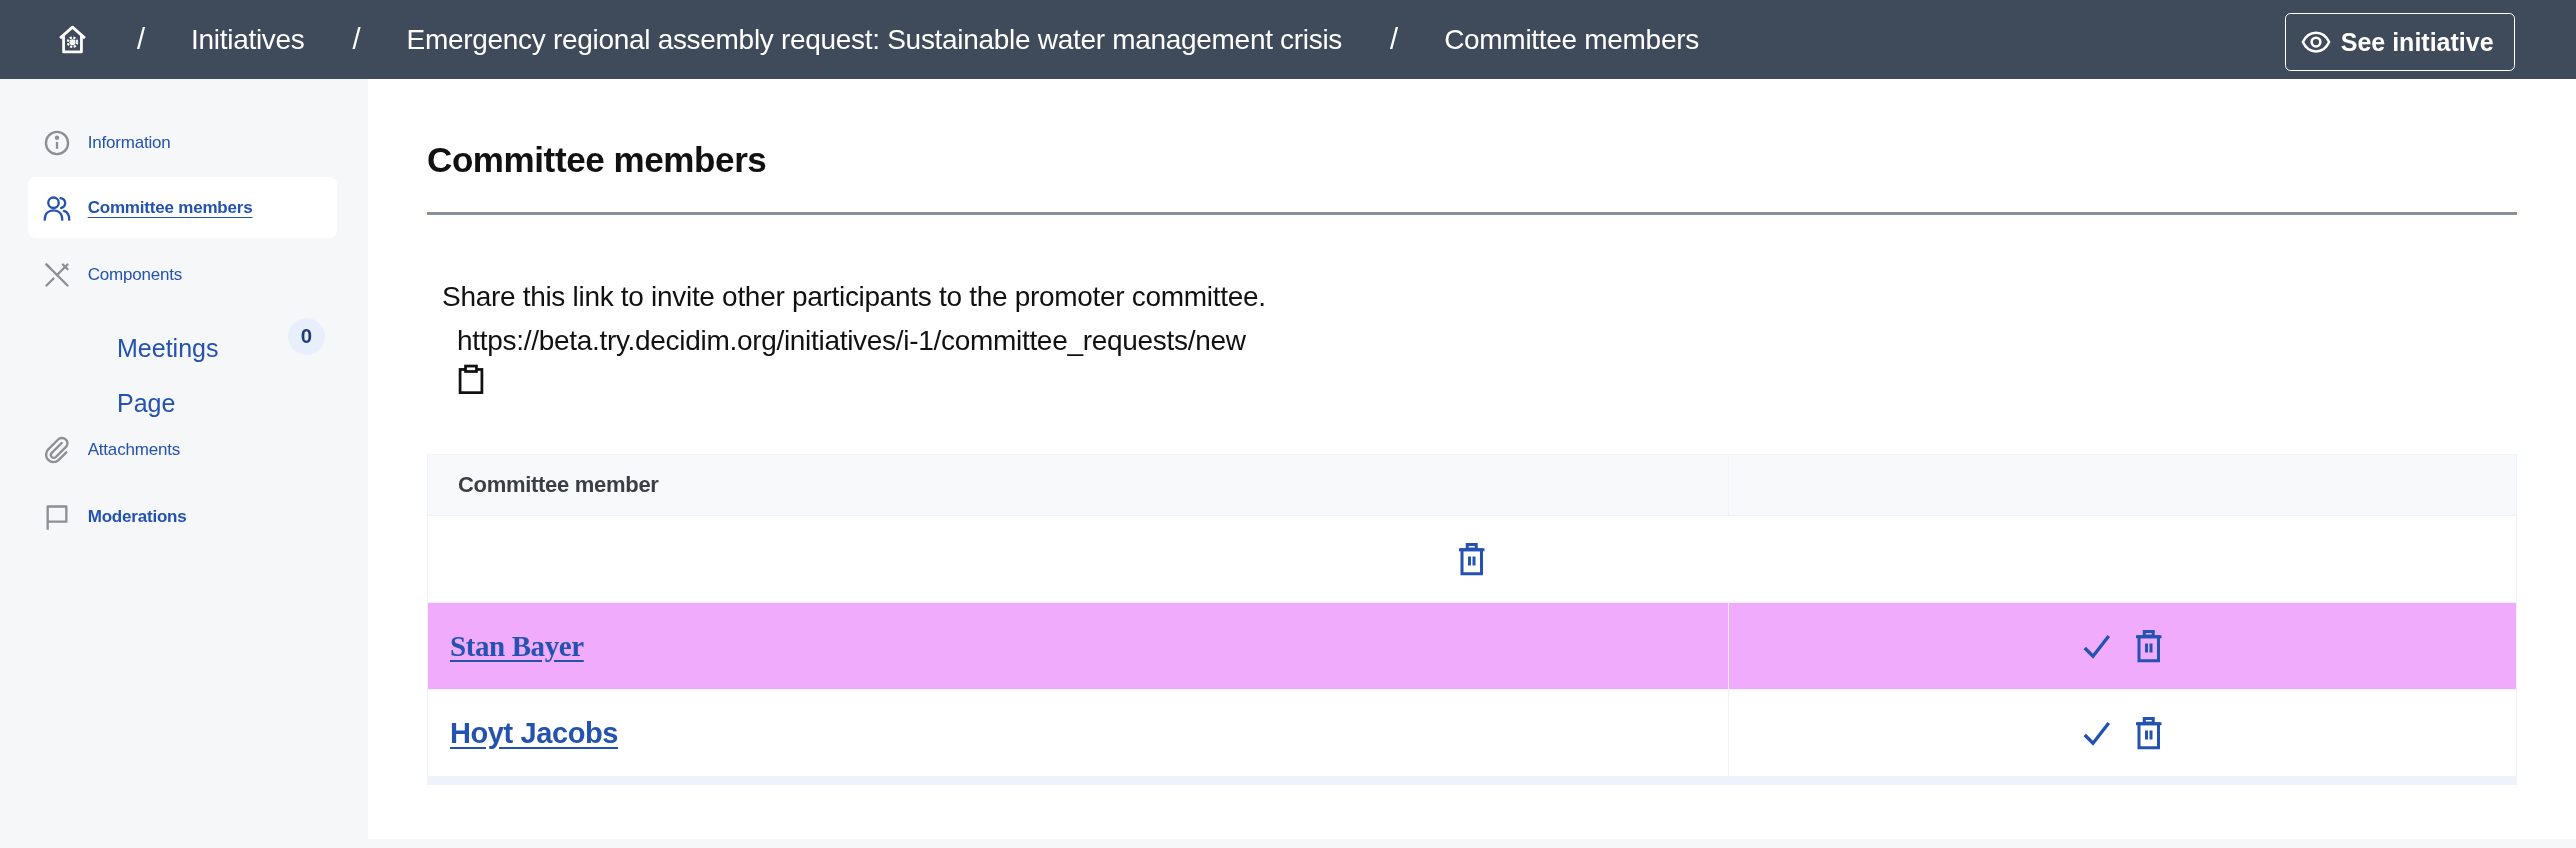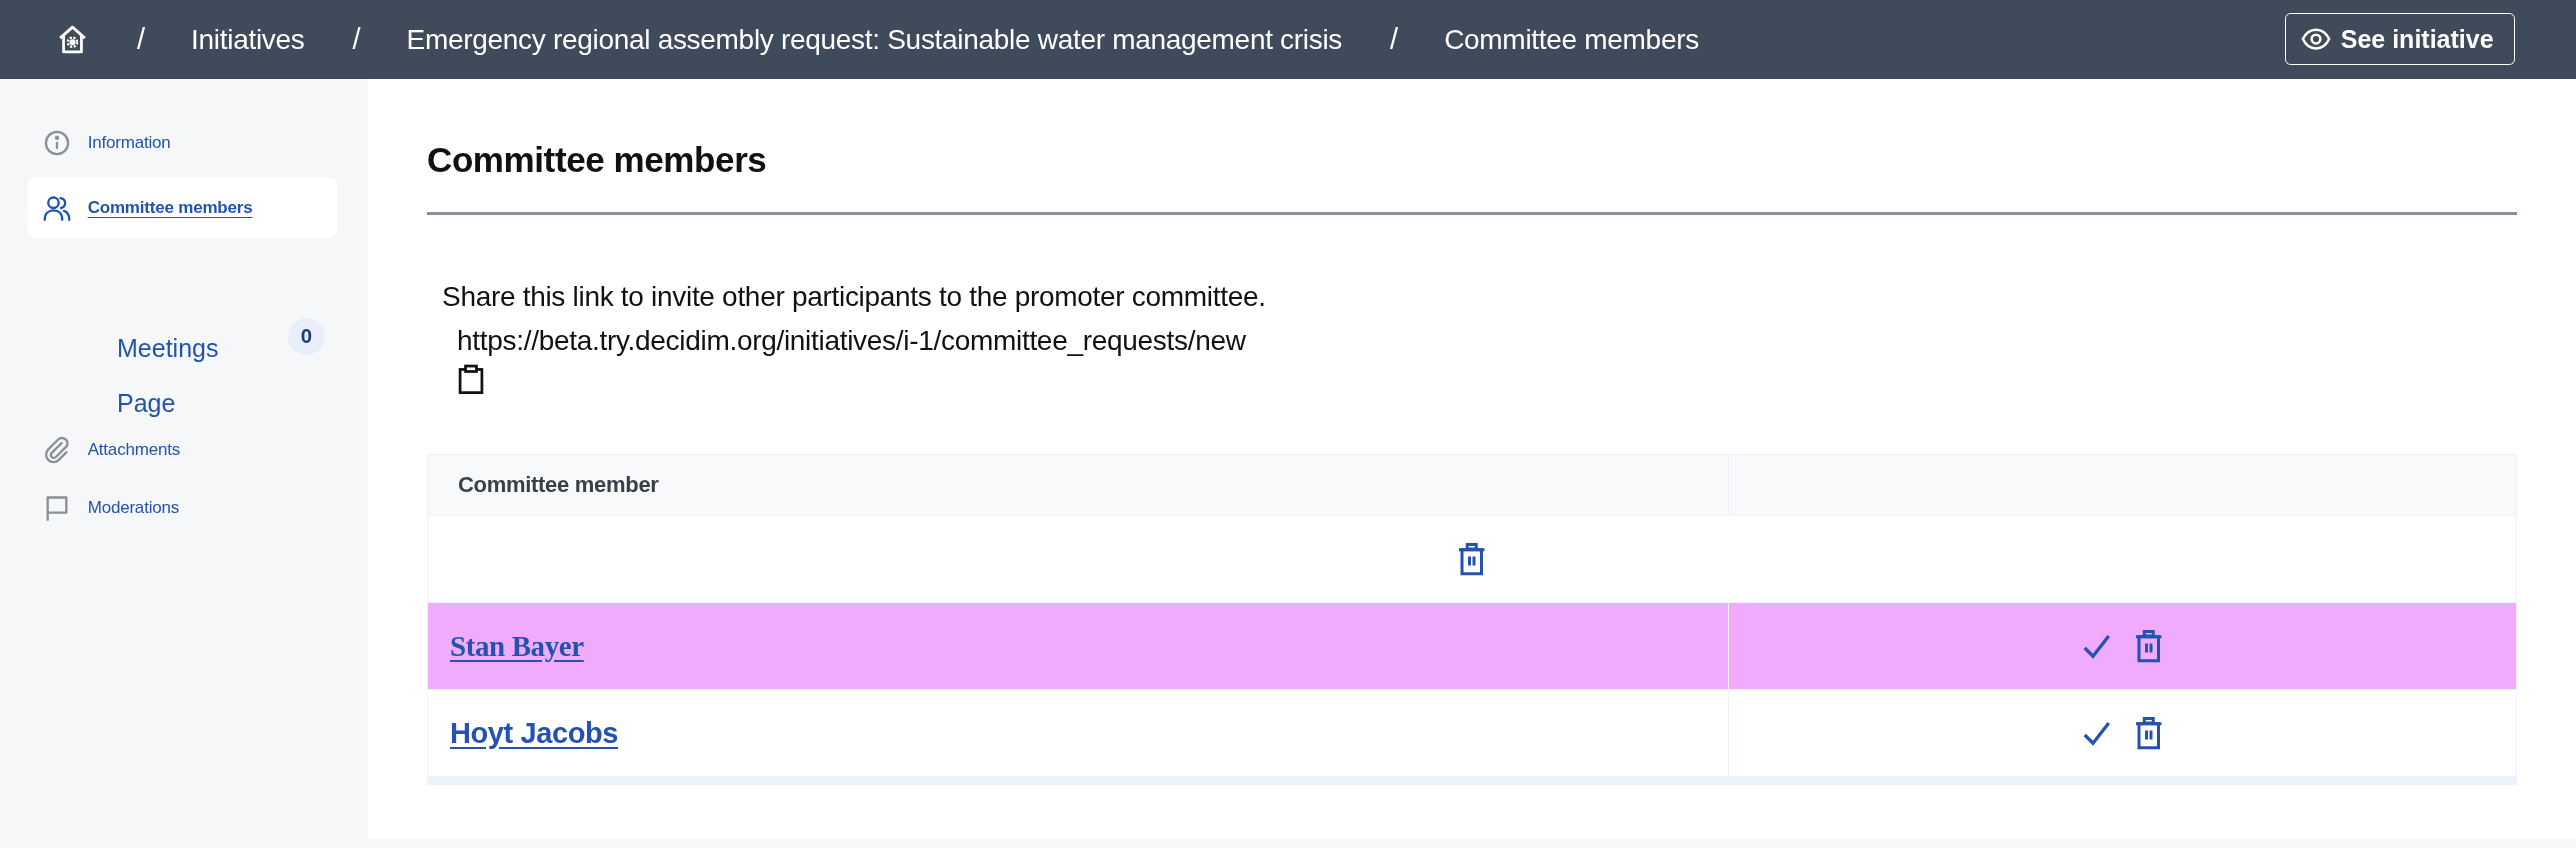--- a/index.html
+++ b/index.html
@@ -16,21 +16,21 @@
     color: #ffffff;
     display: flex; align-items: center;
   }
   .crumbs { display: flex; align-items: center; height: 100%; padding-left: 56px; }
   .home-icon { width: 33px; height: 33px; display: inline-block; cursor: pointer; }
   .crumb-sep { font-size: 29px; margin: 0 46px 0 48px; color: #ffffff; font-weight: 300; }
   .crumb { font-size: 28px; color: #ffffff; white-space: nowrap; letter-spacing: -0.3px; cursor: pointer; }
   .crumb.current { cursor: default; }
   .see-btn {
     position: absolute; right: 61px; top: 13px;
-    height: 52px; padding: 0 20.4px 0 15px;
+    height: 58px; padding: 0 20.4px 0 15px;
     border: 1.9px solid #ffffff; border-radius: 5.6px;
     display: flex; align-items: center; gap: 10px;
     color: #ffffff; font-weight: bold; font-size: 25px;
     cursor: pointer; background: transparent;
   }
   .see-btn svg { width: 30px; height: 30px; }
 
   
   .sidebar {
     position: absolute; left: 0; top: 79px; width: 368px; height: 770px;
@@ -151,39 +151,51 @@
       <svg viewBox="0 0 24 24" width="28" height="28" fill="none" stroke="#2352b0" stroke-width="2" stroke-linecap="round">
         <circle cx="9" cy="7.5" r="4.5"></circle>
           <path d="M1.5 22 C1.5 16.5 5 14 9 14 C13 14 16.5 16.5 16.5 22"></path>
         <path d="M15 3.5 C17.5 4 19 5.8 19 7.8 C19 9.8 17.5 11.5 15.5 12"></path>
           <path d="M18 14.5 C21 15.5 22.5 18 22.5 22"></path>
       </svg>
     </span>
     <span class="side-label">Committee members</span>
   </div>
 
+  <div class="side-item" style="top:165px;">
+    <span class="side-icon">
+      <svg viewBox="0 0 24 24" width="28" height="28" fill="none" stroke="#8b8f96" stroke-width="2" stroke-linecap="round">
+        <path d="M3 3 L21 21"></path>
+          <path d="M21 3 L12 12"></path>
+          <path d="M9 15 L3 21"></path>
+          <path d="M17 3 L21 7"></path>
+          <path d="M3 3 L6 6"></path>
+      </svg>
+    </span>
+    <span class="side-label">Components</span>
+  </div>
 
   <div class="sub-item" style="top:234px;">
     <span class="sub-label">Meetings</span>
     <span class="badge">0</span>
   </div>
   <div class="sub-item" style="top:289px;">
     <span class="sub-label">Page</span>
   </div>
 
   <div class="side-item" style="top:340px;">
     <span class="side-icon">
       <svg viewBox="0 0 24 24" width="28" height="28" fill="none" stroke="#8b8f96" stroke-width="2" stroke-linecap="round">
         <path d="M16 6 L7.5 14.5 C6.5 15.5 6.5 17 7.5 18 C8.5 19 10 19 11 18 L19.5 9.5 C21.5 7.5 21.5 4.5 19.5 3 C17.5 1 14.5 1.5 13 3 L4.5 11.5 C2 14 2 18 4.5 20.5 C7 23 11 23 13.5 20.5 L20 14"></path>
       </svg>
     </span>
     <span class="side-label">Attachments</span>
   </div>
 
-  <div class="side-item" style="top:398px;">
+  <div class="side-item" style="top:407px;font-weight:bold;">
     <span class="side-icon">
       <svg viewBox="0 0 24 24" width="28" height="28" fill="none" stroke="#8b8f96" stroke-width="2" stroke-linejoin="round">
         <path d="M4 23 V3 H20 V16 H4"></path>
       </svg>
     </span>
     <span class="side-label">Moderations</span>
   </div>
 </div>
 
 <div class="main">

